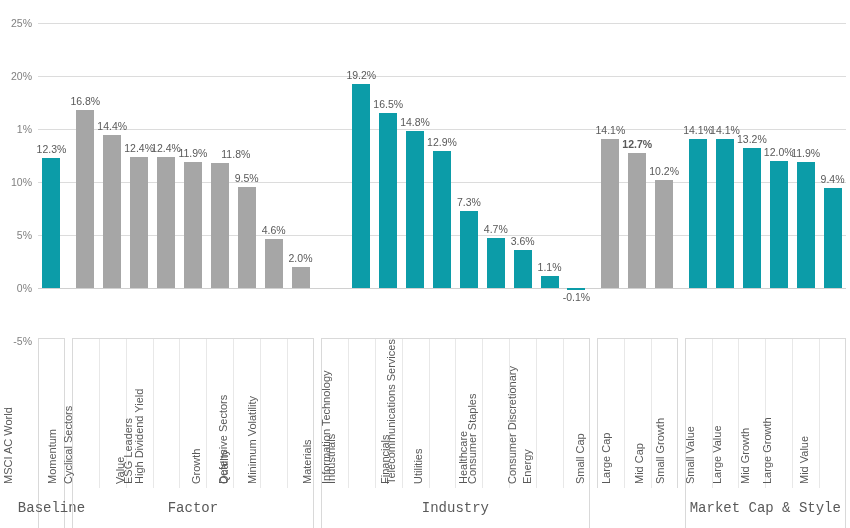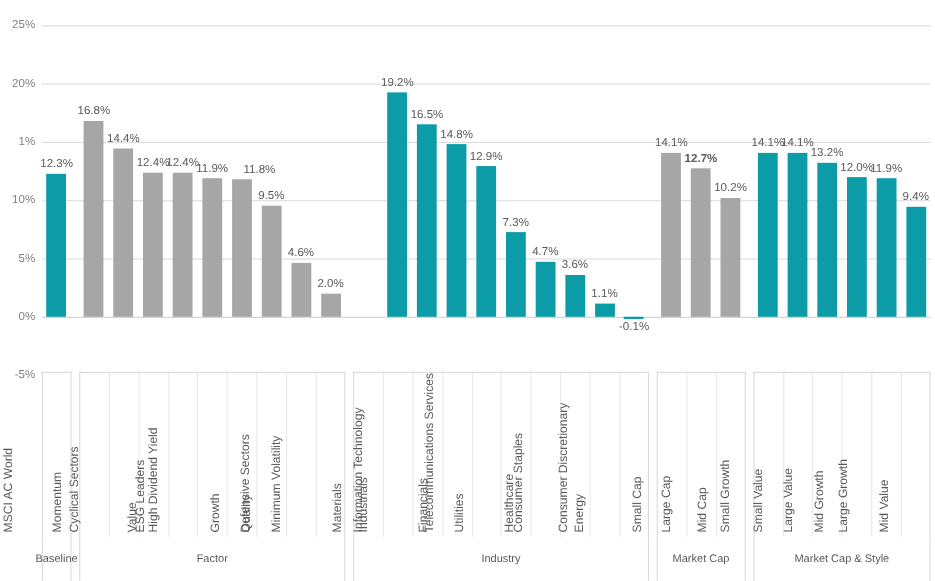--- a/index.html
+++ b/index.html
@@ -73,21 +73,21 @@
     position:absolute;left:38px;top:488px;right:4px;height:40px;
   }
   .grp-cell{
     position:absolute;top:0;height:40px;
     box-sizing:border-box;
     border-left:1px solid #d9d9d9;
     border-right:1px solid #d9d9d9;
     display:flex;align-items:center;justify-content:center;
   }
   .grp-cell span{
-    font-size:10px;color:#595959;white-space:nowrap;
+    font-size:14px;color:#595959;white-space:nowrap;font-family:Liberation Mono, monospace;
   }
 </style>
 </head>
 <body>
 
 <div id="chart-root">
 
   <div class="plot-wrap">
     <div class="y-axis" id="y-axis">
         <div class="y-tick" style="top: 23px;">25%</div>
@@ -325,21 +325,18 @@
   <div class="grp-row" id="grp-row">
       <div class="grp-cell" style="left: 0px; width: 26.8966px;">
         <span>Baseline</span>
       </div>
       <div class="grp-cell" style="left: 33.8966px; width: 242.069px;">
         <span>Factor</span>
       </div>
       <div class="grp-cell" style="left: 282.966px; width: 268.966px;">
         <span>Industry</span>
       </div>
-      <div class="grp-cell" style="left: 558.931px; width: 80.6897px;">
-        <span>Market Cap</span>
-      </div>
       <div class="grp-cell" style="left: 646.621px; width: 161.379px;">
         <span>Market Cap &amp; Style</span>
       </div>
     </div>
 
 </div>
 
 </body></html>

